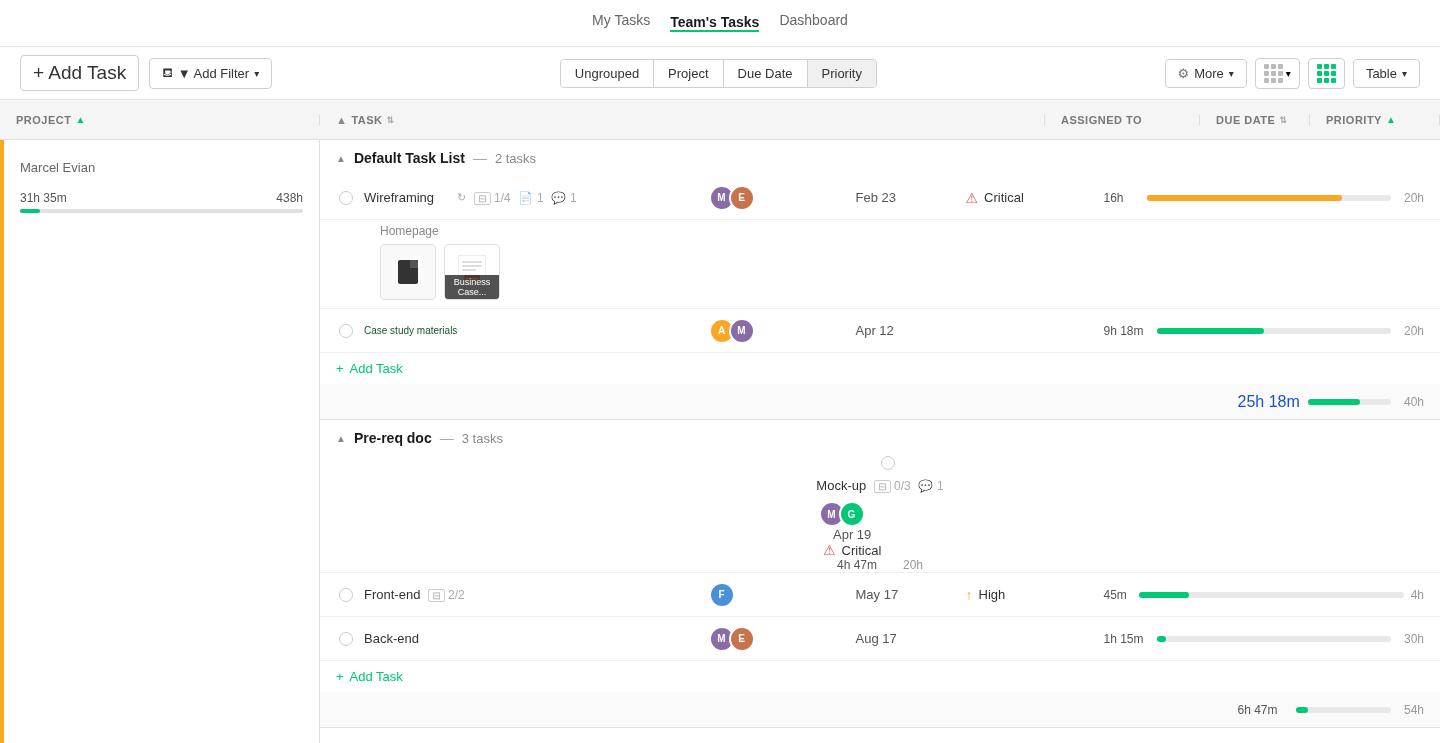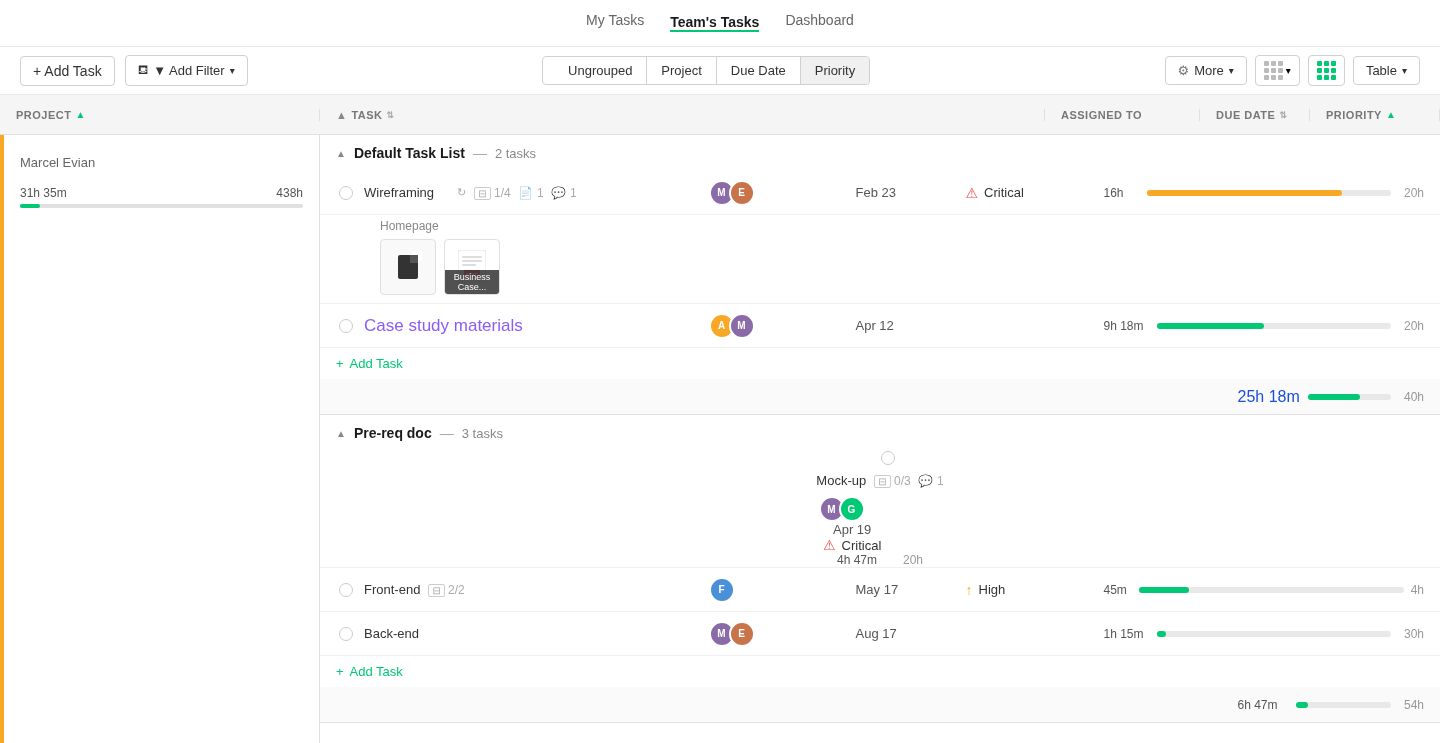--- a/index.html
+++ b/index.html
@@ -1,36 +1,36 @@
 <!DOCTYPE html>
 <html><head>
   <meta charset="utf-8">
   <style>
     * { box-sizing: border-box; margin: 0; padding: 0; }
     body { font-family: -apple-system, BlinkMacSystemFont, 'Segoe UI', sans-serif; font-size: 13px; color: #333; background: #fff; width: 1440px; height: 743px; overflow: hidden; }
   </style>
 </head>
 <body>
 
-<nav style="display:flex;justify-content:center;align-items:center;gap:26px;padding:12px 0;border-bottom:1px solid #e8e8e8;">
+<nav style="display:flex;justify-content:center;align-items:center;gap:20px;padding:12px 0;border-bottom:1px solid #e8e8e8;">
   <span style="font-size:14px;color:#666;cursor:pointer;padding-bottom:6px;">My Tasks</span>
   <span style="font-size:14px;color:#1a1a1a;font-weight:600;cursor:pointer;padding-bottom:0;border-bottom:2px solid #00c875;">Team's Tasks</span>
   <span style="font-size:14px;color:#666;cursor:pointer;padding-bottom:6px;">Dashboard</span>
 </nav>
 
 <div style="display:flex;align-items:center;padding:8px 20px;border-bottom:1px solid #e8e8e8;gap:10px;">
-  <button style="display:flex;align-items:center;gap:5px;border:1px solid #d0d0d0;border-radius:4px;padding:6px 12px;cursor:pointer;font-size:14px;color:#333;background:#fff;">+ Add Task</button>
+  <button style="display:flex;align-items:center;gap:5px;border:1px solid #d0d0d0;border-radius:4px;padding:6px 12px;cursor:pointer;font-size:19px;color:#333;background:#fff;">+ Add Task</button>
   <button style="display:flex;align-items:center;gap:5px;border:1px solid #d0d0d0;border-radius:4px;padding:6px 12px;cursor:pointer;font-size:13px;color:#333;background:#fff;">
     <span>⛾</span>
     <span>▼ Add Filter</span>
     <span style="font-size:10px;">▾</span>
   </button>
 
   <div style="flex:1;display:flex;justify-content:center;">
-    <div style="display:flex;border:1px solid #d0d0d0;border-radius:4px;overflow:hidden;padding-left:11px;">
+    <div style="display:flex;border:1px solid #d0d0d0;border-radius:4px;overflow:hidden;">
       <button style="padding:6px 14px;cursor:pointer;font-size:13px;color:#333;background:#fff;border:none;border-right:1px solid #d0d0d0;">Ungrouped</button>
       <button style="padding:6px 14px;cursor:pointer;font-size:13px;color:#333;background:#fff;border:none;border-right:1px solid #d0d0d0;">Project</button>
       <button style="padding:6px 14px;cursor:pointer;font-size:13px;color:#333;background:#fff;border:none;border-right:1px solid #d0d0d0;">Due Date</button>
       <button style="padding:6px 14px;cursor:pointer;font-size:13px;color:#333;background:#f0f0f0;border:none;font-weight:500;">Priority</button>
     </div>
   </div>
 
   <div style="display:flex;align-items:center;gap:8px;">
     <button style="display:flex;align-items:center;gap:5px;border:1px solid #d0d0d0;border-radius:4px;padding:6px 12px;cursor:pointer;font-size:13px;color:#333;background:#fff;">
       <span style="color:#777;">⚙</span>
@@ -181,21 +181,21 @@
             </div>
             <div style="position:absolute;bottom:0;left:0;right:0;background:rgba(50,50,50,0.85);color:#fff;font-size:9px;padding:2px 3px;text-align:center;">Business Case...</div>
           </div>
         </div>
       </div>
 
       <div style="display:flex;align-items:center;border-bottom:1px solid #f0f0f0;min-height:44px;">
         <div style="width:36px;display:flex;justify-content:center;align-items:center;flex-shrink:0;padding-left:16px;">
           <div style="width:14px;height:14px;border:1.5px solid #ccc;border-radius:50%;cursor:pointer;"></div>
         </div>
-        <div style="flex:1;padding:8px;display:flex;align-items:flex-start;gap:8px;font-size:17px;color:#8b5cf6;">
+        <div style="flex:1;padding:8px;display:flex;align-items:flex-start;gap:8px;font-size:10px;color:#14532d;">
           <span style="cursor:pointer;">Case study materials</span>
         </div>
         <div style="width:155px;padding:0 16px;display:flex;align-items:center;">
           <div style="width:26px;height:26px;border-radius:50%;border:2px solid #fff;background:#f9a825;display:flex;align-items:center;justify-content:center;font-size:10px;font-weight:600;color:#fff;">A</div>
           <div style="width:26px;height:26px;border-radius:50%;border:2px solid #fff;background:#8a6ba8;display:flex;align-items:center;justify-content:center;font-size:10px;font-weight:600;color:#fff;margin-left:-6px;">M</div>
         </div>
         <div style="width:110px;padding:0 8px;font-size:13px;color:#555;">Apr 12</div>
         <div style="width:130px;padding:0 8px;font-size:13px;display:flex;align-items:center;gap:6px;"></div>
         <div style="flex:1;padding:0 16px;">
           <div style="display:flex;align-items:center;gap:8px;">

